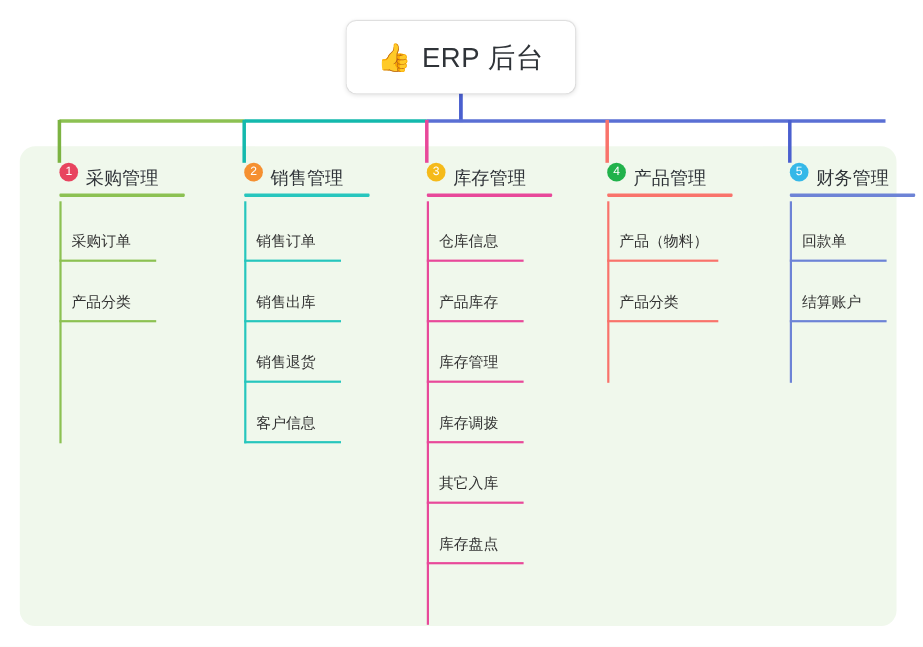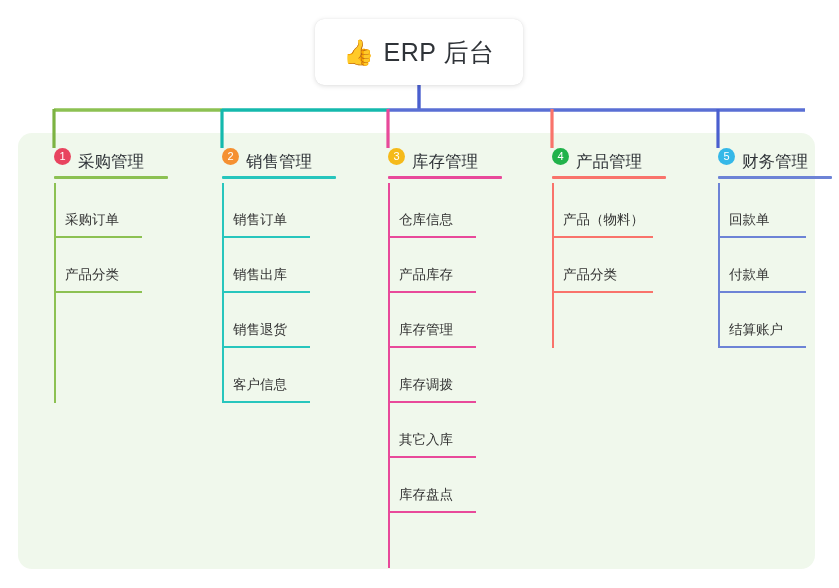--- a/index.html
+++ b/index.html
@@ -265,24 +265,20 @@
           <span class="head-label">财务管理</span>
         </div>
         <div class="head-rule" style="background: rgb(109, 131, 214); width: 114px; margin-left: 22px;"></div>
         <div class="leaves">
           <div class="spine" style="background: rgb(109, 131, 214); height: 165px;"></div>
           <div class="leaf">
             <span class="leaf-text">回款单</span>
             <div class="leaf-rule" style="background: rgb(109, 131, 214); width: 88px;"></div>
           </div>
           <div class="leaf">
-            <span class="leaf-text">付款单</span>
-            <div class="leaf-rule" style="background: rgb(109, 131, 214); width: 88px;"></div>
-          </div>
-          <div class="leaf">
             <span class="leaf-text">结算账户</span>
             <div class="leaf-rule" style="background: rgb(109, 131, 214); width: 88px;"></div>
           </div>
         </div>
       </div>
     </div>
 
 </div>
 
 </body></html>

